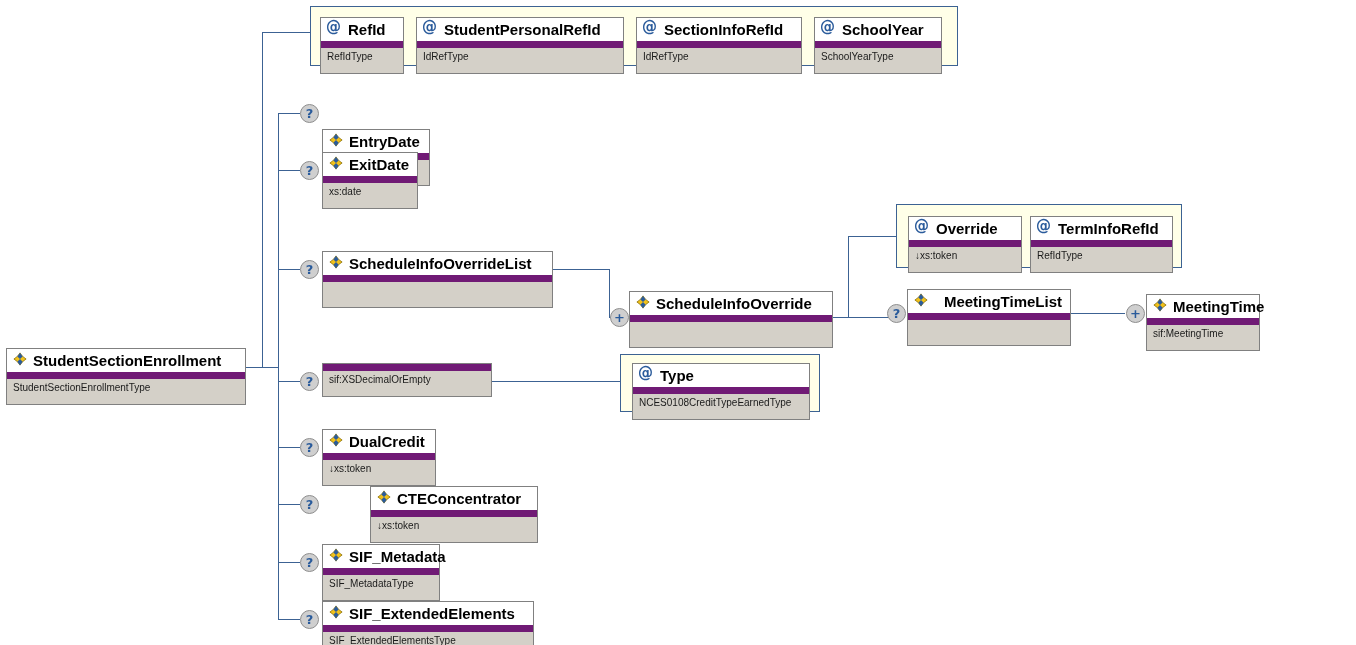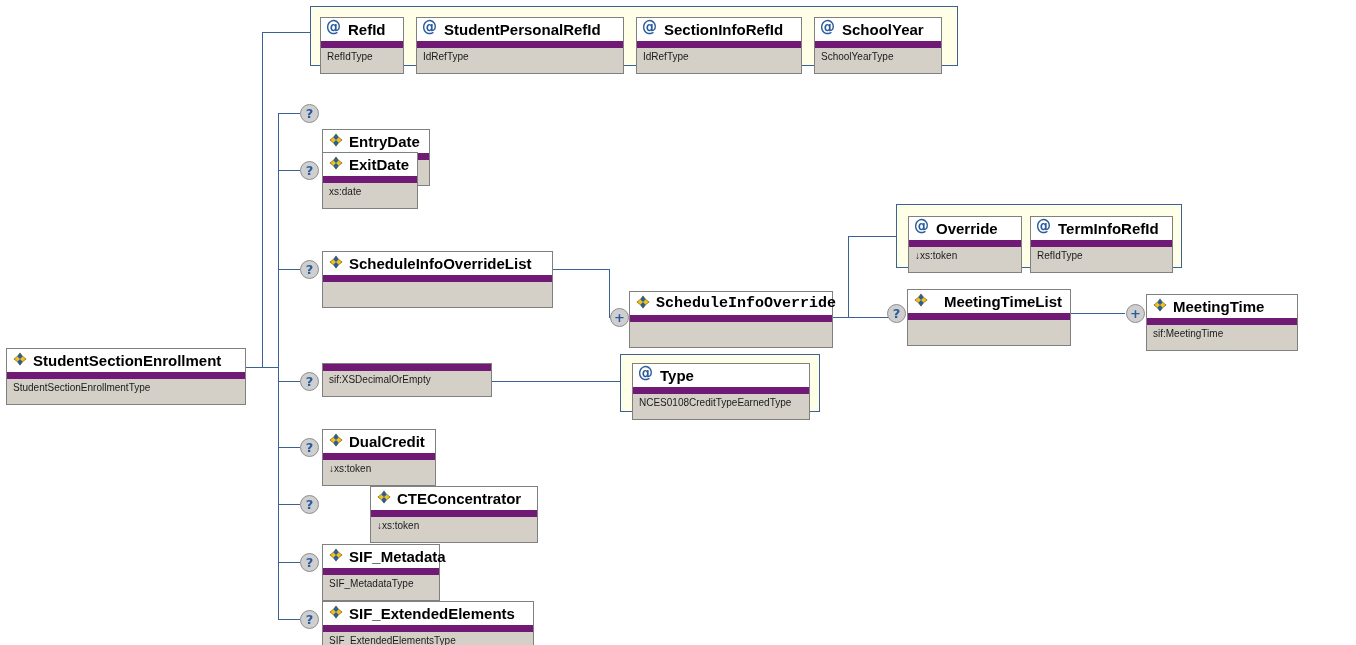--- a/index.html
+++ b/index.html
@@ -254,21 +254,21 @@
         <polygon points="8,1 11,5 15,8 11,11 8,15 5,11 1,8 5,5" fill="#f2c21a" stroke="#7d6400" stroke-width="0.8"></polygon>
         <polygon points="8,1 11,5 8,8 5,5" fill="#2a5b9b"></polygon>
         <polygon points="8,8 11,11 8,15 5,11" fill="#2a5b9b"></polygon>
       </svg>
       <span>SIF_ExtendedElements</span>
     </span>
     <span class="ty">SIF_ExtendedElementsType</span>
   </div>
 
   <div class="mark" style="left:610px;top:308px;">+</div>
-  <div class="node empty" style="left:629px;top:291px;width:204px;font-family:Liberation Mono, monospace;">
+  <div class="node empty" style="left:629px;top:291px;width:204px;">
     <span class="nm">
       <svg class="ico-el" viewBox="0 0 16 16">
         <polygon points="8,1 11,5 15,8 11,11 8,15 5,11 1,8 5,5" fill="#f2c21a" stroke="#7d6400" stroke-width="0.8"></polygon>
         <polygon points="8,1 11,5 8,8 5,5" fill="#2a5b9b"></polygon>
         <polygon points="8,8 11,11 8,15 5,11" fill="#2a5b9b"></polygon>
       </svg>
       <span>ScheduleInfoOverride</span>
     </span>
     <span class="ty"></span>
   </div>
@@ -297,21 +297,21 @@
         <polygon points="8,1 11,5 15,8 11,11 8,15 5,11 1,8 5,5" fill="#f2c21a" stroke="#7d6400" stroke-width="0.8"></polygon>
         <polygon points="8,1 11,5 8,8 5,5" fill="#2a5b9b"></polygon>
         <polygon points="8,8 11,11 8,15 5,11" fill="#2a5b9b"></polygon>
       </svg>
       <span>MeetingTimeList</span>
     </span>
     <span class="ty"></span>
   </div>
 
   <div class="mark" style="left:1126px;top:304px;">+</div>
-  <div class="node" style="left:1146px;top:294px;width:152px;">
+  <div class="node" style="left:1146px;top:294px;width:114px;">
     <span class="nm">
       <svg class="ico-el" viewBox="0 0 16 16">
         <polygon points="8,1 11,5 15,8 11,11 8,15 5,11 1,8 5,5" fill="#f2c21a" stroke="#7d6400" stroke-width="0.8"></polygon>
         <polygon points="8,1 11,5 8,8 5,5" fill="#2a5b9b"></polygon>
         <polygon points="8,8 11,11 8,15 5,11" fill="#2a5b9b"></polygon>
       </svg>
       <span>MeetingTime</span>
     </span>
     <span class="ty">sif:MeetingTime</span>
   </div>

